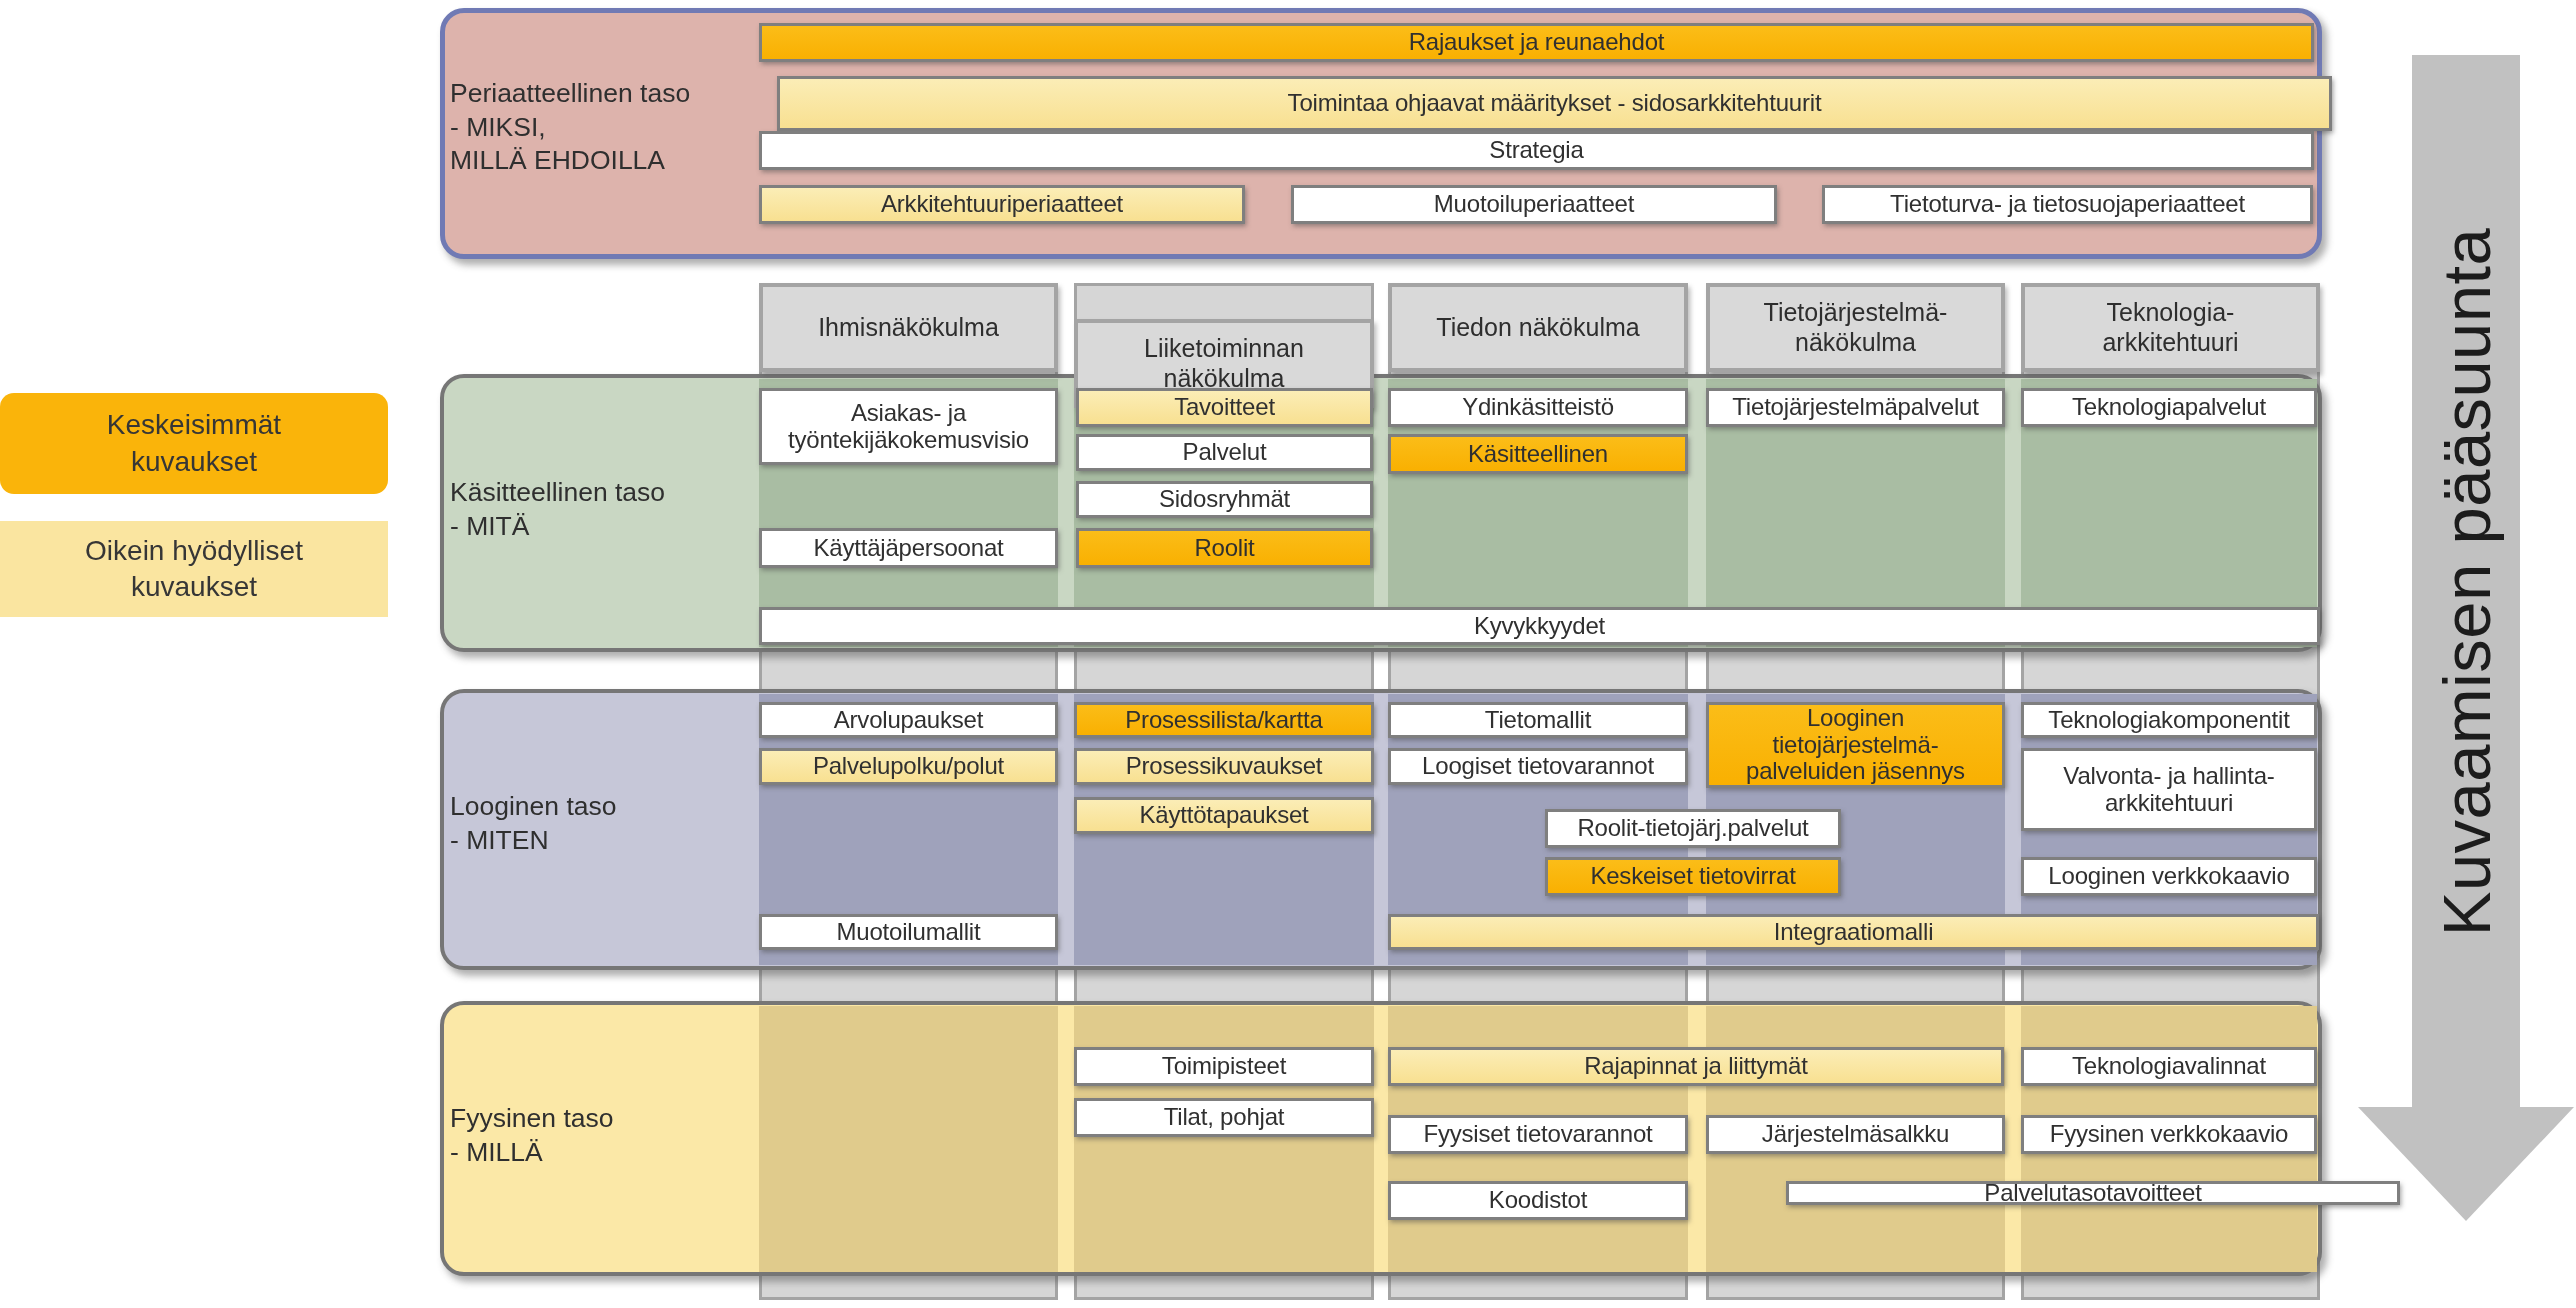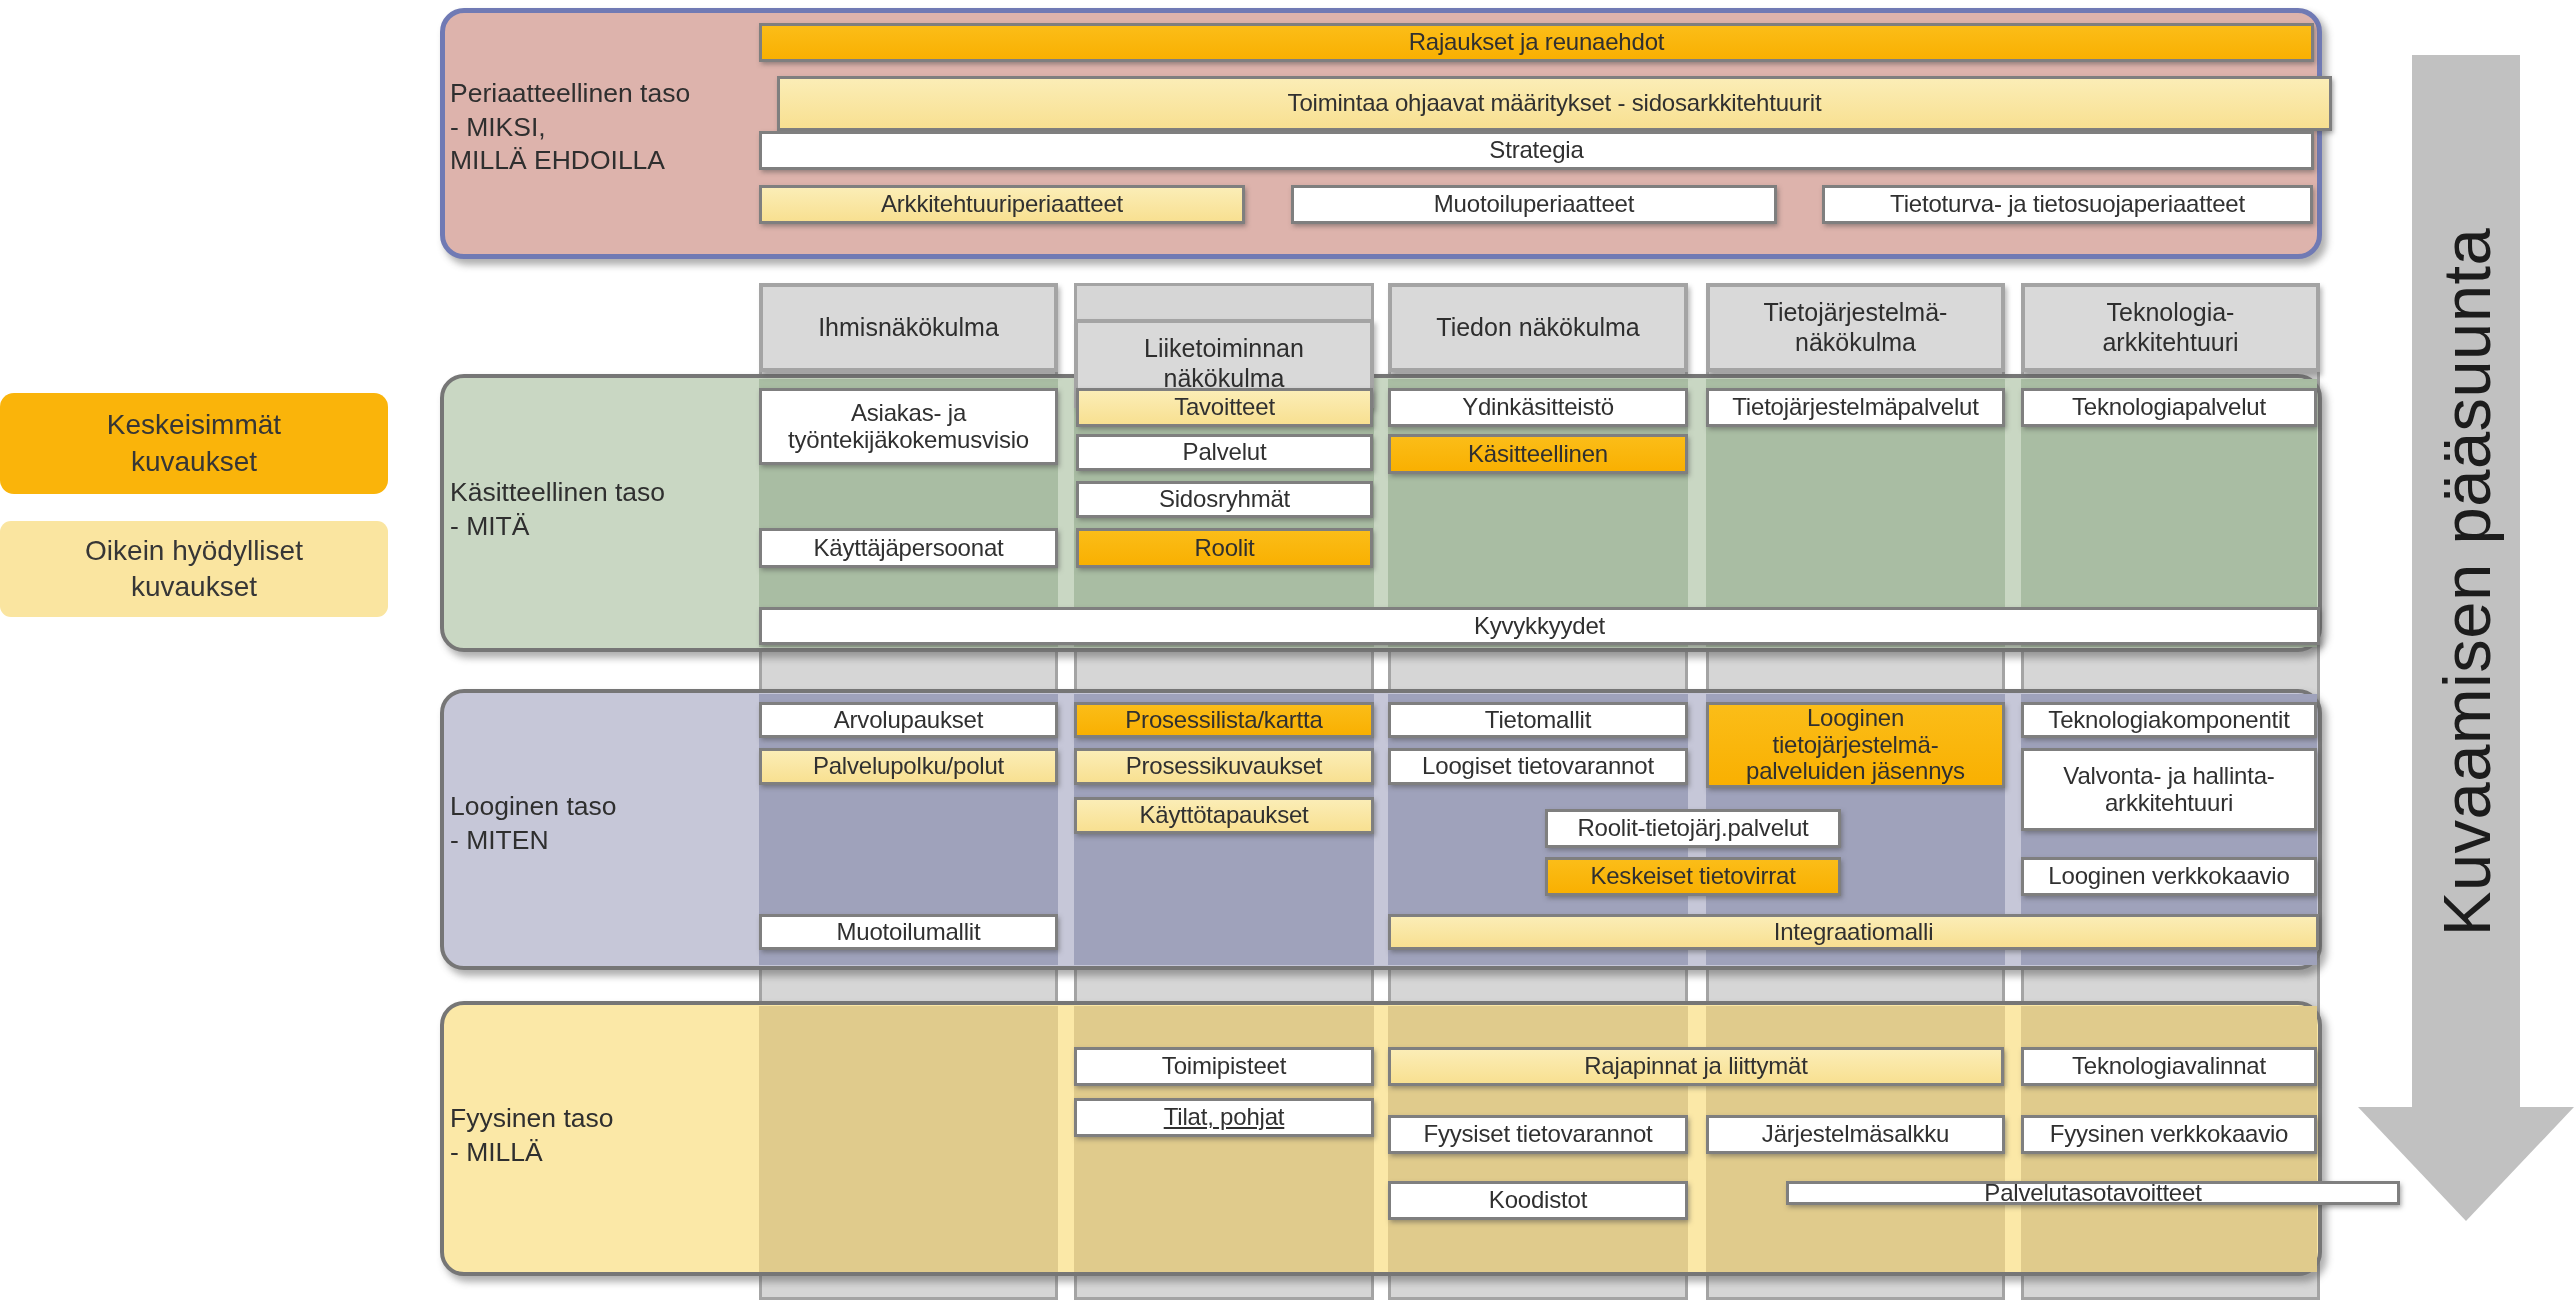--- a/index.html
+++ b/index.html
@@ -38,21 +38,21 @@
   .item.yellow{background:linear-gradient(180deg,#FBEDB6,#F8E091);}
   .item.orange{background:linear-gradient(180deg,#FBBD18,#F9B001);}
   
   .rowlabel{font-size:26.5px;line-height:1.27;white-space:pre-line;color:#2f2f2f;}
   
   .legend{
     display:flex;align-items:center;justify-content:center;text-align:center;
     font-size:28px;line-height:1.3;white-space:pre-line;color:#363636;
   }
   .legend.orange{background:#FAB40A;}
-  .legend.yellow{background:#FAE5A0;border-radius:11px;}
+  .legend.yellow{background:#FAE5A0;}
   
   .arrow-shaft{background:#C1C1C1;}
   .arrow-head{
     width:0;height:0;
     border-left:108px solid transparent;border-right:108px solid transparent;
     border-top:114px solid #C1C1C1;
   }
   .arrow-label{
     display:flex;align-items:center;justify-content:center;
     font-size:67px;color:#1c1c1c;transform:rotate(-90deg);letter-spacing:0.4px;
@@ -146,21 +146,21 @@
 palveluiden jäsennys</div>
 <div class="abs item white" style="left:2021px;top:702px;width:296px;height:36px;">Teknologiakomponentit</div>
 <div class="abs item white pre" style="left:2021px;top:748px;width:296px;height:83px;">Valvonta- ja hallinta-
 arkkitehtuuri</div>
 <div class="abs item white" style="left:2021px;top:857px;width:296px;height:39px;">Looginen verkkokaavio</div>
 <div class="abs item yellow" style="left:1388px;top:914px;width:931px;height:36px;">Integraatiomalli</div>
 
 <div class="abs rowlabel" style="left:450px;top:1102px;width:305px;">Fyysinen taso
 - MILLÄ</div>
 <div class="abs item white" style="left:1074px;top:1047px;width:300px;height:39px;">Toimipisteet</div>
-<div class="abs item white" style="left:1074px;top:1098px;width:300px;height:39px;text-decoration:underline;">Tilat, pohjat</div>
+<div class="abs item white" style="left:1074px;top:1098px;width:300px;height:39px;">Tilat, pohjat</div>
 <div class="abs item yellow" style="left:1388px;top:1047px;width:616px;height:39px;">Rajapinnat ja liittymät</div>
 <div class="abs item white" style="left:2021px;top:1047px;width:296px;height:39px;">Teknologiavalinnat</div>
 <div class="abs item white" style="left:1388px;top:1115px;width:300px;height:39px;">Fyysiset tietovarannot</div>
 <div class="abs item white" style="left:1706px;top:1115px;width:299px;height:39px;">Järjestelmäsalkku</div>
 <div class="abs item white" style="left:2021px;top:1115px;width:296px;height:39px;">Fyysinen verkkokaavio</div>
 <div class="abs item white" style="left:1388px;top:1181px;width:300px;height:39px;">Koodistot</div>
 <div class="abs item white" style="left:1786px;top:1181px;width:614px;height:24px;">Palvelutasotavoitteet</div>
 
 <div class="abs arrow-shaft" style="left:2412px;top:55px;width:108px;height:1054px;"></div>
 <div class="abs arrow-head" style="left:2358px;top:1107px;"></div>

